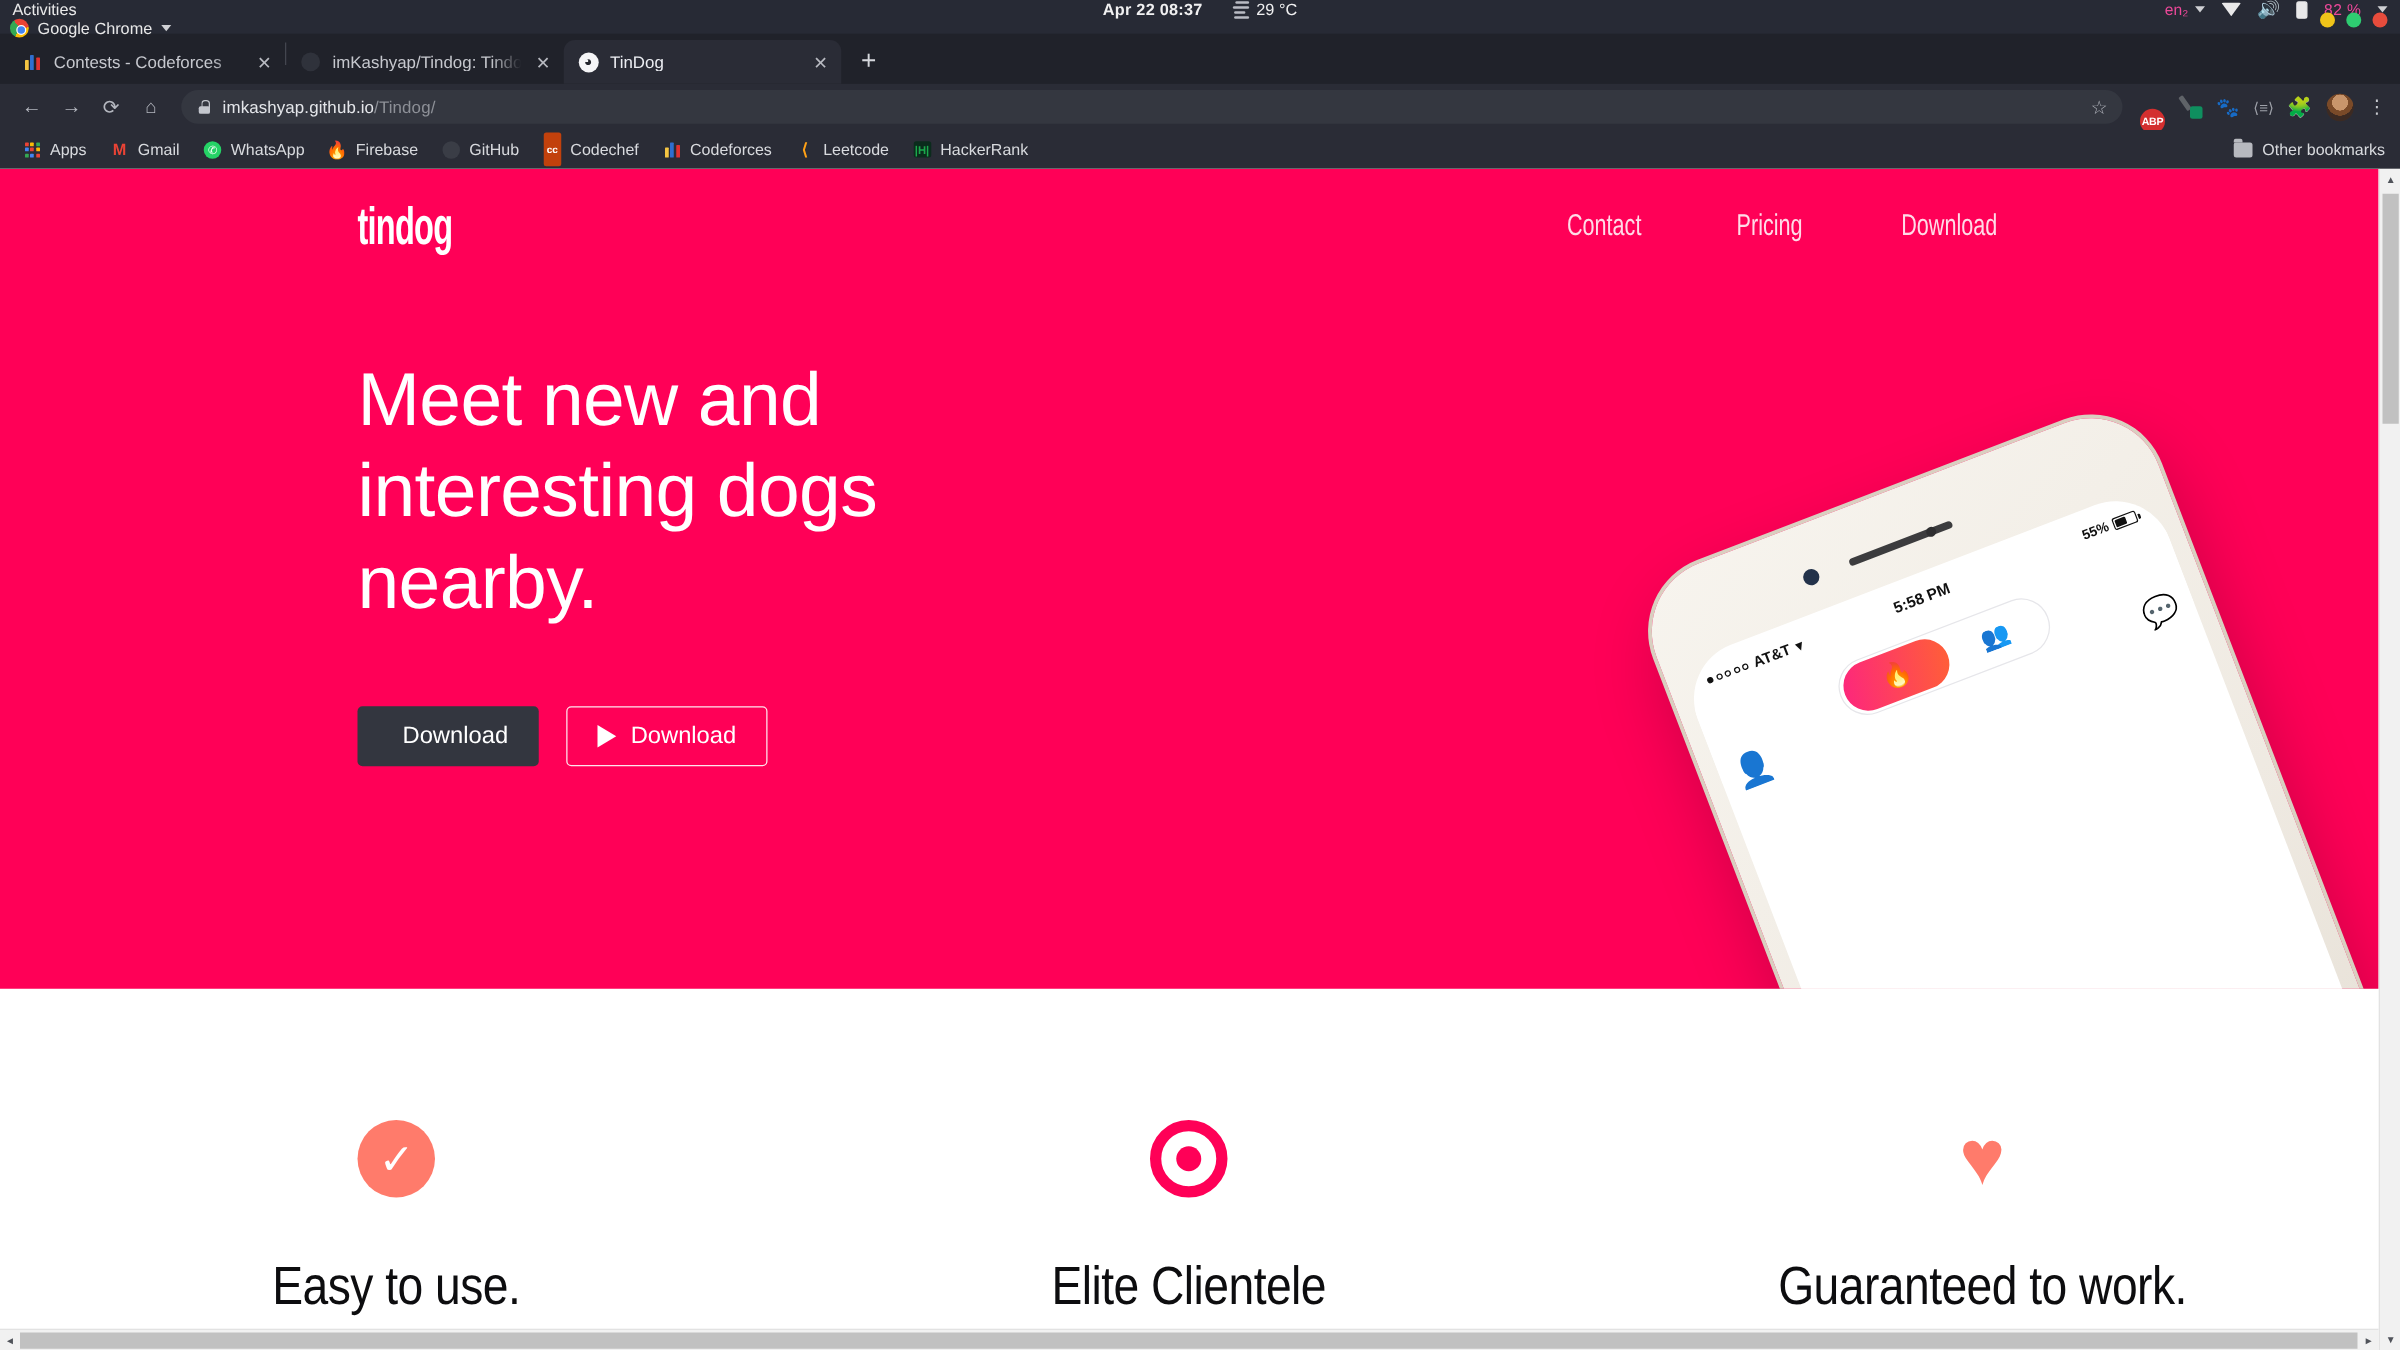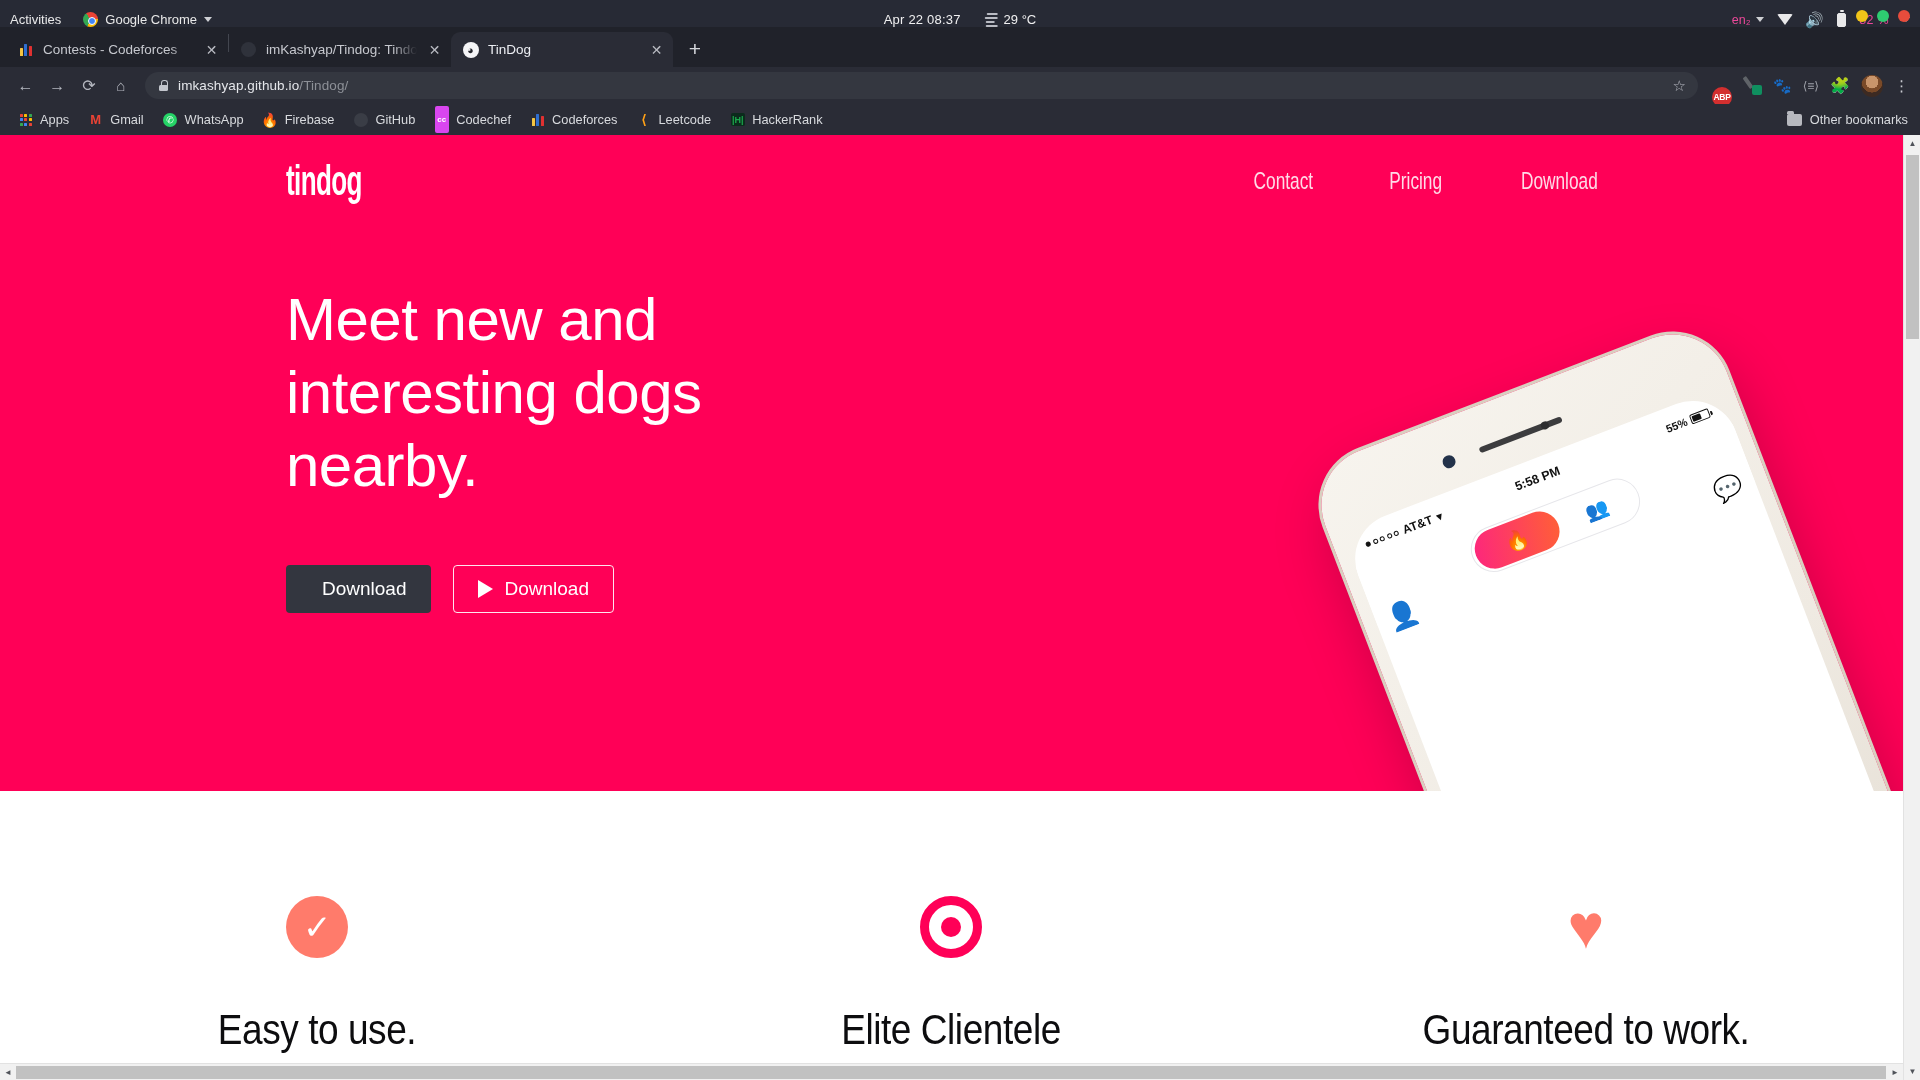--- a/index.html
+++ b/index.html
@@ -7,24 +7,25 @@
     width: 1920px; height: 1080px;
     overflow: hidden;
     font-family: "Liberation Sans", sans-serif;
     background: #1f2128;
   }
 
   
   .gnome-bar {
     height: 27px; width: 1920px;
     background: #272a35;
-    display: flex; align-items: flex-end;
+    display: flex; align-items: flex-start;
     color: #e8e8e8; font-size: 13px;
     position: relative;
     user-select: none;
+    flex-direction: column;
   }
   .gnome-activities { padding: 0 14px 0 10px; font-size: 13px; color: #e9e9ea; }
   .gnome-app { display: flex; align-items: center; gap: 7px; padding: 0 8px; }
   .chrome-logo {
     width: 15px; height: 15px; border-radius: 50%;
     background:
       conic-gradient(from -35deg, #ea4335 0deg 120deg, #fbbc05 120deg 240deg, #34a853 240deg 360deg);
     position: relative; display:inline-block;
   }
   .chrome-logo::after {
@@ -34,21 +35,21 @@
   }
   .caret-down {
     width: 0; height: 0; border-left: 4px solid transparent;
     border-right: 4px solid transparent; border-top: 5px solid #cfd0d4;
     display: inline-block;
   }
   .gnome-center {
     position: absolute; left: 50%; transform: translateX(-50%);
     display: flex; align-items: center; gap: 24px; font-size: 13px;
   }
-  .gnome-datetime { color: #f0f0f1; letter-spacing: .2px; }
+  .gnome-datetime { color: #f0f0f1; letter-spacing: .2px; font-weight: bold; }
   .gnome-weather { display: flex; align-items: center; gap: 6px; color: #f0f0f1; }
   .cloud-glyph { display:flex; flex-direction:column; gap:2px; width:13px;}
   .cloud-glyph i { display:block; height:2px; background:#b9bbc3; border-radius:1px;}
   .cloud-glyph i:nth-child(1){width:11px;margin-left:2px;}
   .cloud-glyph i:nth-child(2){width:13px;}
   .cloud-glyph i:nth-child(3){width:9px;margin-left:1px;}
   .cloud-glyph i:nth-child(4){width:12px;margin-left:1px;}
   .gnome-right {
     position: absolute; right: 10px; display: flex; align-items: center; gap: 13px;
     font-size: 12.5px; color: #ec4899;
@@ -165,21 +166,21 @@
   .apps-grid i:nth-child(4){background:#4285f4;}
   .apps-grid i:nth-child(5){background:#ea4335;}
   .apps-grid i:nth-child(6){background:#fbbc05;}
   .apps-grid i:nth-child(7){background:#34a853;}
   .apps-grid i:nth-child(8){background:#4285f4;}
   .apps-grid i:nth-child(9){background:#ea4335;}
   .gmail-m { color:#ea4335; font-size:13px; font-weight:bold;}
   .wa-ico { width:14px;height:14px;border-radius:50%;background:#25d366;color:#fff;font-size:9px;display:flex;align-items:center;justify-content:center;}
   .fb-flame { color:#ffa000; font-size:14px;}
   .gh-ico { width:14px;height:14px;border-radius:50%;background:#3a3d46;}
-  .cc-ico { width:14px;height:27px;background:#d946ef;color:#fff;font-size:8px;display:flex;align-items:center;justify-content:center;border-radius:2px;font-weight:bold;}
+  .cc-ico { width:14px;height:27px;background:#c2410c;color:#fff;font-size:8px;display:flex;align-items:center;justify-content:center;border-radius:2px;font-weight:bold;}
   .lc-ico { color:#ffa116; font-size:13px; font-weight:bold;}
   .hr-ico { width:14px;height:13px;background:#0b2b1c;color:#1ba94c;font-size:9px;display:flex;align-items:center;justify-content:center;border-radius:2px;font-weight:bold;}
   .other-bm { position:absolute; right:12px; display:flex; align-items:center; gap:8px;}
   .folder-ico {
     width:15px;height:12px;background:#b7b9bf;border-radius:1.5px 2px 2px 2px;position:relative;
   }
   .folder-ico::before{content:"";position:absolute;top:-3px;left:0;width:7px;height:3px;background:#b7b9bf;border-radius:1.5px 1.5px 0 0;}
 
   
   .viewport {

